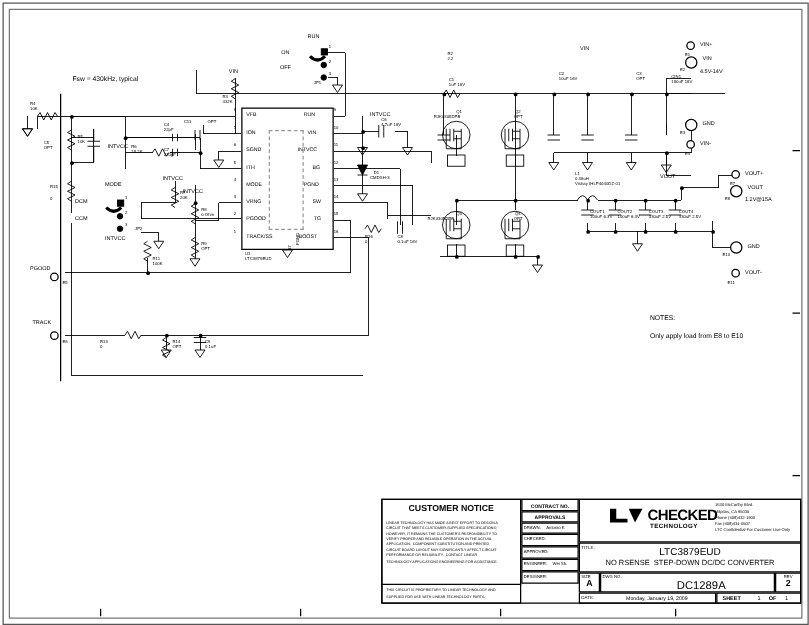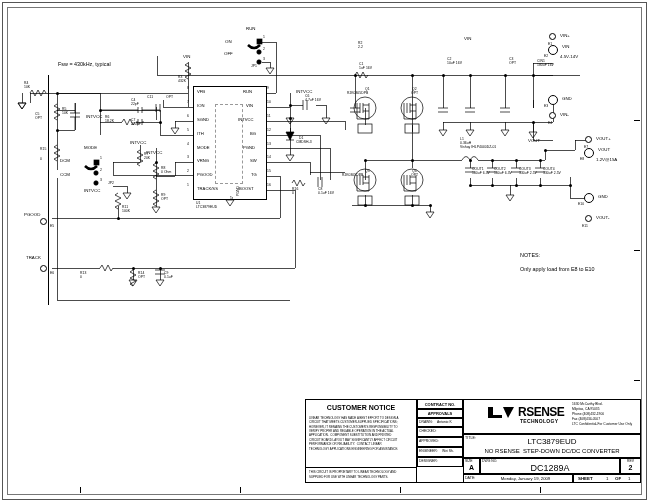--- a/index.html
+++ b/index.html
@@ -515,40 +515,40 @@
   <div class="tbc" style="left:442px;top:449px;font-size:3.4px;">Wei Sh.</div>
 
   <div class="tb" style="left:417px;top:457px;width:46px;height:10px;"></div>
   <div class="tbc" style="left:419px;top:459px;font-size:3.4px;">DESIGNER:</div>
 
   <div class="tb" style="left:463px;top:399px;width:178px;height:35px;"></div>
   <svg style="left:486px;top:405px;width:30px;height:16px;">
     <path d="M2,13 L16,13 L16,10 L7,10 L7,2 L2,2 Z" fill="#000"></path>
     <path d="M17,2 L28,2 L22,13 Z" fill="#000"></path>
   </svg>
-  <div class="tbc" style="left:518px;top:405px;font-size:12px;font-weight:bold;letter-spacing:-0.5px;">RSENSE</div>
+  <div class="tbc" style="left:518px;top:405px;font-size:12px;font-weight:bold;letter-spacing:-0.5px;">CHECKED</div>
   <div class="tbc" style="left:520px;top:418px;font-size:5px;font-weight:bold;letter-spacing:0.3px;">TECHNOLOGY</div>
   <div class="tbc" style="left:572px;top:402px;font-size:3.3px;line-height:1.55;">1630 McCarthy Blvd.
 Milpitas, CA 95035
 Phone (408)432-1900
 Fax (408)434-0507
 LTC Confidential-For Customer Use Only</div>
 
   <div class="tb" style="left:463px;top:434px;width:178px;height:24px;"></div>
   <div class="tbc" style="left:465px;top:436px;font-size:3.6px;">TITLE:</div>
   <div class="tbc ctr" style="left:463px;top:437px;width:178px;font-size:8px;">LTC3879EUD</div>
   <div class="tbc ctr" style="left:463px;top:448px;width:178px;font-size:6px;">NO RSENSE  STEP-DOWN DC/DC CONVERTER</div>
 
   <div class="tb" style="left:463px;top:458px;width:17px;height:16px;"></div>
   <div class="tbc" style="left:465px;top:459px;font-size:3.4px;">SIZE</div>
   <div class="tbc ctr" style="left:463px;top:464px;width:17px;font-size:7px;font-weight:bold;">A</div>
 
   <div class="tb" style="left:480px;top:458px;width:140px;height:16px;"></div>
   <div class="tbc" style="left:482px;top:459px;font-size:3.4px;">DWG NO.</div>
-  <div class="tbc ctr" style="left:480px;top:463px;width:140px;font-size:9px;">DC1289A</div>
+  <div class="tbc ctr" style="left:480px;top:463px;width:162px;font-size:9px;">DC1289A</div>
 
   <div class="tb" style="left:620px;top:458px;width:21px;height:16px;"></div>
   <div class="tbc ctr" style="left:620px;top:459px;width:21px;font-size:3.4px;">REV</div>
   <div class="tbc ctr" style="left:620px;top:464px;width:21px;font-size:7px;font-weight:bold;">2</div>
 
   <div class="tb" style="left:463px;top:474px;width:110px;height:9px;"></div>
   <div class="tbc" style="left:465px;top:476px;font-size:3.6px;">DATE:</div>
   <div class="tbc ctr" style="left:478px;top:476px;width:95px;font-size:4.2px;">Monday, January 19, 2009</div>
 
   <div class="tb" style="left:573px;top:474px;width:68px;height:9px;"></div>

